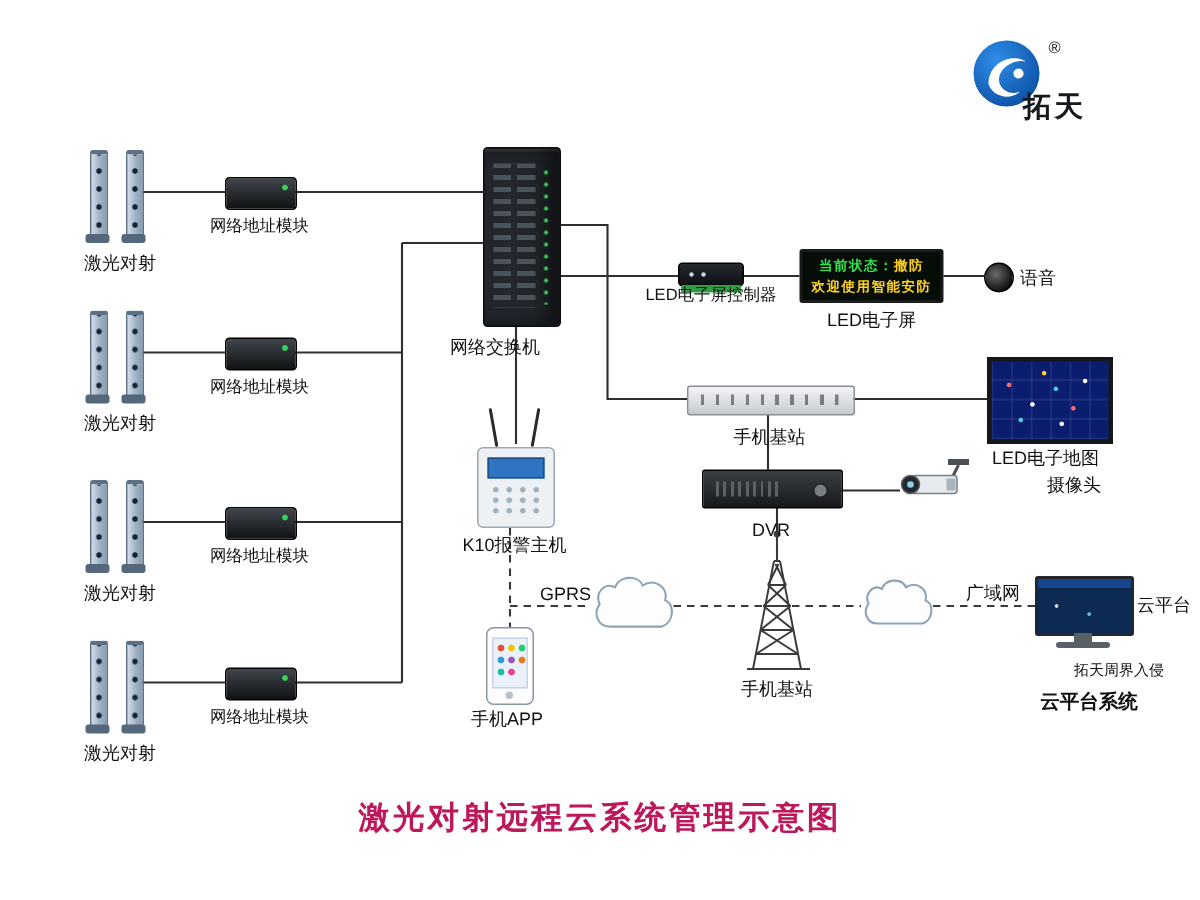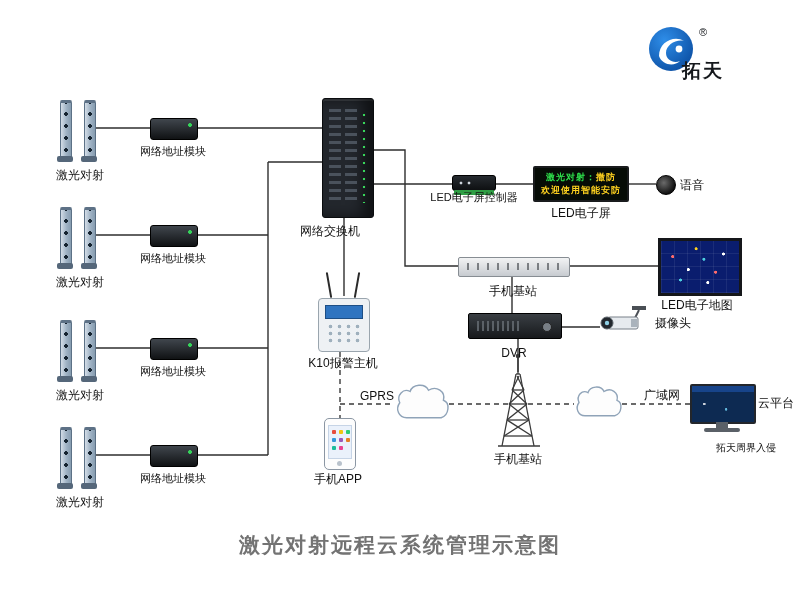--- a/index.html
+++ b/index.html
@@ -104,21 +104,21 @@
       radial-gradient(circle at 20% 50%,rgba(255,255,255,.8) 1px,transparent 1.5px),
       radial-gradient(circle at 55% 65%,rgba(120,220,255,.8) 1px,transparent 1.5px);}
   .mon-neck{position:absolute;left:716px;top:422px;width:12px;height:6px;background:#5a6067;}
   .mon-base{position:absolute;left:704px;top:428px;width:36px;height:4px;background:#5a6067;border-radius:2px;}
 
   
   .logo-brand{position:absolute;left:682px;top:58px;font-size:19px;font-weight:700;color:#15181c;letter-spacing:2px;}
   .logo-reg{position:absolute;left:699px;top:26px;font-size:11px;color:#15181c;}
 
   .title{position:absolute;left:0;top:531px;width:800px;text-align:center;
-    font-size:21px;font-weight:700;color:#737373;letter-spacing:2px;}
+    font-size:21px;font-weight:700;color:#be185d;letter-spacing:2px;}
 </style>
 </head>
 <body>
 
 <div class="stage">
 
   <svg class="wires">
     <g>
       <polyline class="solid" points="94,128 150,128"></polyline>
       <polyline class="solid" points="94,235 150,235"></polyline>
@@ -242,21 +242,21 @@
     <div class="switch-ports"></div>
     <div class="switch-leds"></div>
   </div>
   <div class="lbl" style="left:280px;top:224px;width:100px">网络交换机</div>
 
   <div class="ctrl"></div>
   <div class="ctrl-strip"></div>
   <div class="lbl" style="left:418px;top:190px;width:112px;font-size:11px">LED电子屏控制器</div>
 
   <div class="ledscr">
-    <div><span class="led-green">激光对射：</span><span class="led-yellow">撤防</span></div>
+    <div><span class="led-green">当前状态：</span><span class="led-yellow">撤防</span></div>
     <div class="led-yellow">欢迎使用智能安防</div>
   </div>
   <div class="lbl" style="left:531px;top:206px;width:100px">LED电子屏</div>
 
   <div class="spk"></div>
   <div class="lbl" style="left:680px;top:178px;width:40px;text-align:left">语音</div>
 
   <div class="rack">
     <div class="rack-slots"></div>
   </div>
@@ -264,21 +264,21 @@
 
   <div class="map"></div>
   <div class="lbl" style="left:647px;top:298px;width:100px">LED电子地图</div>
 
   <div class="dvr">
     <div class="dvr-vents"></div>
     <div class="dvr-btn"></div>
   </div>
   <div class="lbl" style="left:484px;top:346px;width:60px">DVR</div>
 
-  <div class="lbl" style="left:648px;top:316px;width:50px;text-align:center">摄像头</div>
+  <div class="lbl" style="left:684px;top:316px;width:50px;text-align:right">摄像头</div>
 
   <div class="ant" style="left:328px;top:272px;transform:rotate(-10deg)"></div>
   <div class="ant" style="left:356px;top:272px;transform:rotate(10deg)"></div>
   <div class="k10">
     <div class="k10-screen"></div>
     <div class="k10-keys"></div>
   </div>
   <div class="lbl" style="left:293px;top:356px;width:100px">K10报警主机</div>
 
   <div class="lbl" style="left:350px;top:389px;width:44px;text-align:right">GPRS</div>
@@ -291,18 +291,19 @@
 
   <div class="lbl" style="left:468px;top:452px;width:100px">手机基站</div>
 
   <div class="lbl" style="left:634px;top:388px;width:56px">广域网</div>
 
   <div class="mon"></div>
   <div class="mon-neck"></div>
   <div class="mon-base"></div>
   <div class="lbl" style="left:758px;top:396px;width:40px;text-align:left">云平台</div>
   <div class="lbl" style="left:676px;top:438px;width:140px;font-size:10px;font-weight:400;line-height:20px">拓天周界入侵</div>
+  <div class="lbl" style="left:656px;top:458px;width:140px;font-size:13px;font-weight:600;line-height:20px">云平台系统</div>
 
   <div class="logo-reg">®</div>
   <div class="logo-brand">拓天</div>
 
   <div class="title">激光对射远程云系统管理示意图</div>
 </div>
 
 </body></html>

